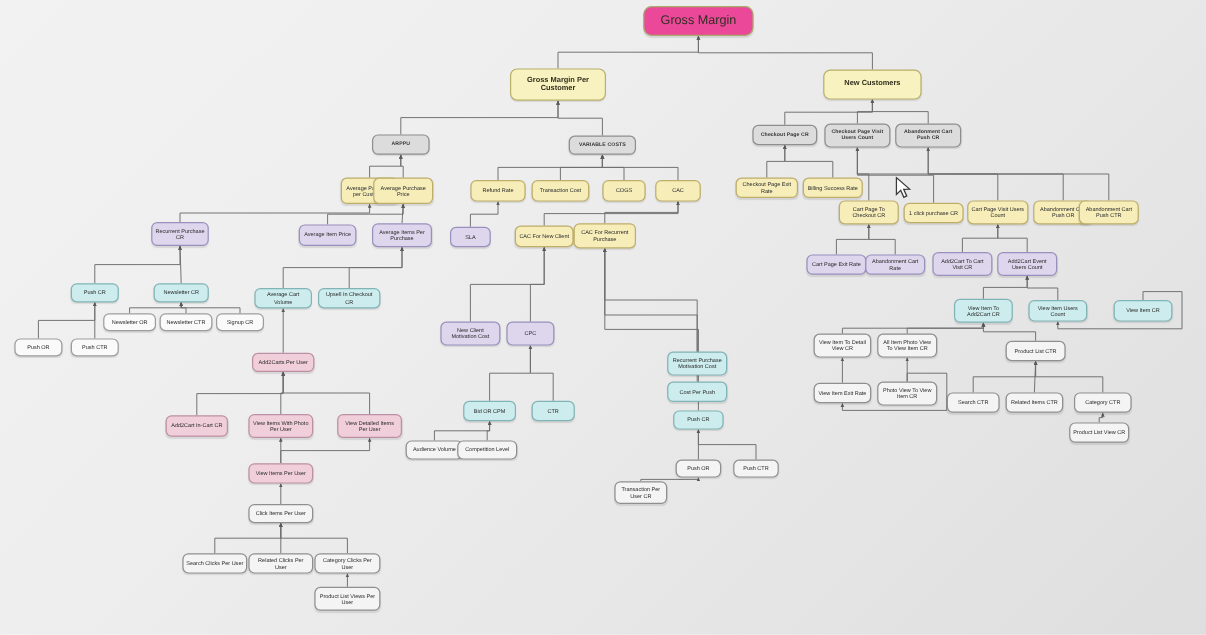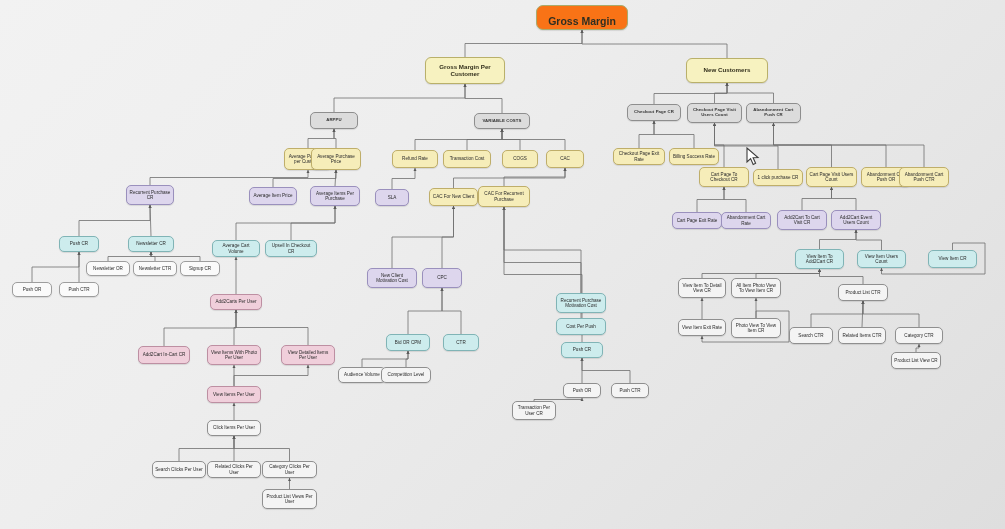--- a/index.html
+++ b/index.html
@@ -18,21 +18,21 @@
     text-align:center;line-height:1.12;
     border-radius:5px;
     border:1px solid #9a9a9a;
     background:#fff;
     color:#2b2b2b;
     font-size:4.6px;
     padding:1px 2px;
     overflow:hidden;
     box-shadow:0 1px 1px rgba(0,0,0,.10);
   }
-  .t-root{background:#f97316;border-color:#a9ab6d;font-size:10.5px;font-weight:bold;border-radius:7px;border-width:1.3px;color:#2f2f22;align-items:flex-end;}
+  .t-root{background:#ec4899;border-color:#a9ab6d;font-size:10.5px;font-weight:normal;border-radius:7px;border-width:1.3px;color:#2f2f22;}
   .t-l1{background:#f7f2c0;border-color:#b9b06a;font-size:6.2px;font-weight:bold;color:#33301c;border-radius:6px;}
   .t-grey{background:#dcdcdc;border-color:#8e8e8e;font-size:4.3px;font-weight:bold;letter-spacing:.1px;color:#333;}
   .t-yellow{background:#f6edb9;border-color:#bfae6a;}
   .t-purple{background:#ddd6ed;border-color:#9a90bd;}
   .t-cyan{background:#cdeced;border-color:#80b4b6;}
   .t-pink{background:#f0cfdb;border-color:#bd8fa2;}
   .t-plain{background:#f4f4f4;border-color:#8f8f8f;}
   .t-plainlight{background:#fafafa;border-color:#9d9d9d;}
   #cursor{position:absolute;pointer-events:none;}
 </style>

